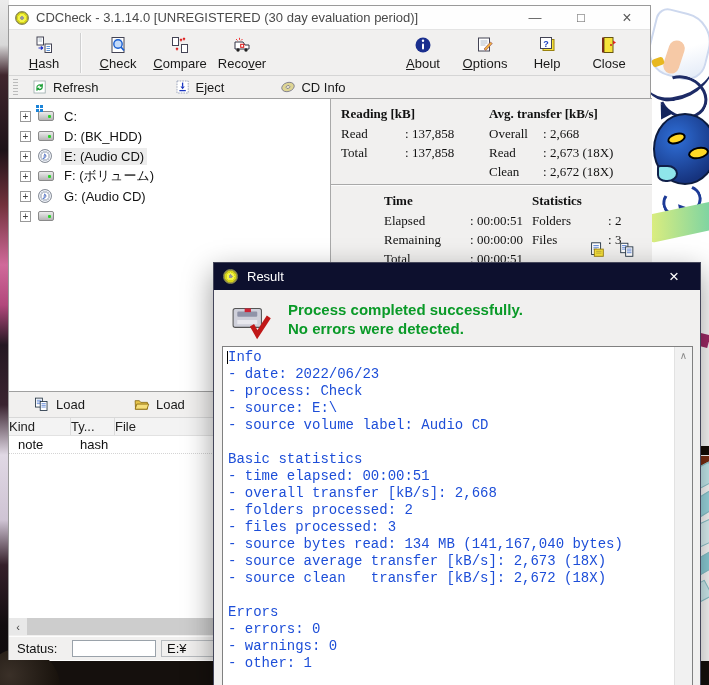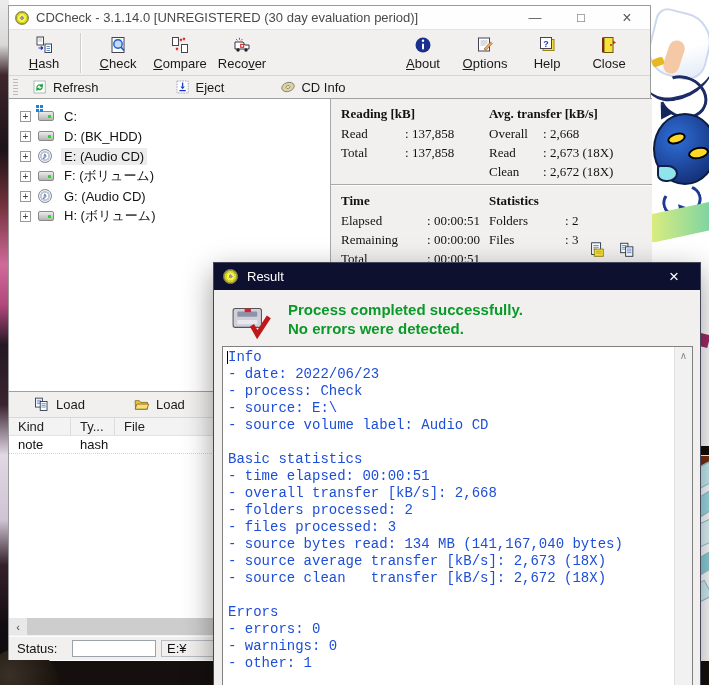--- a/index.html
+++ b/index.html
@@ -107,21 +107,21 @@
   .w64{width:64px;} .w54{width:54px;} .w86{width:86px;} .w76{width:76px;}
   .stats-icons{position:absolute;display:flex;gap:12px;}
   .stats-icons svg{width:18px;height:18px;}
   
   .hp-toolbar{position:absolute;left:0;top:385px;width:100%;height:27px;background:#f1f0ef;
     border-top:1px solid #a0a0a0;border-bottom:1px solid #d8d8d8;display:flex;align-items:center;box-sizing:border-box;}
   .hp-btn{display:flex;align-items:center;padding:0 10px;height:24px;color:#1a1a1a;}
   .hp-btn svg{width:17px;height:17px;margin-right:6px;}
   .thead{position:absolute;left:0;top:412px;width:100%;height:18px;background:#f3f3f3;display:flex;
     border-bottom:1px solid #e2e2e2;color:#222;box-sizing:border-box;}
-  .th{display:flex;align-items:center;padding-left:9px;border-right:1px solid #dcdcdc;box-sizing:border-box;}
+  .th{display:flex;align-items:center;border-right:1px solid #dcdcdc;box-sizing:border-box;}
   .th-kind{width:62px;} .th-ty{width:44px;} .th-file{flex:1;border-right:none;}
   .tbody{position:absolute;left:0;top:430px;width:100%;height:182px;background:#fff;}
   .trow{display:flex;height:17px;border-bottom:1px dotted #d4d4d4;}
   .td{display:flex;align-items:center;padding-left:9px;box-sizing:border-box;}
   
   .hscroll{position:absolute;left:0;top:612px;width:100%;height:17px;background:#cdcdcd;display:flex;}
   .harrow{width:18px;height:100%;background:#e8e8e8;display:flex;align-items:center;justify-content:center;
     color:#444;font-size:11px;}
   .statusbar{position:absolute;left:0;top:630px;width:100%;height:24px;background:#f1f0ef;
     border-top:1px solid #fdfdfd;display:flex;align-items:center;padding-left:8px;box-sizing:border-box;}
@@ -367,21 +367,20 @@
           </span>
         <span class="lbl">G: (Audio CD)</span>
       </div>
       <div class="titem">
         <span class="plus">+</span>
         <span class="tico">
             <span class="drv">
               <span class="dot"></span>
             </span>
           </span>
-        <span class="lbl">H: (ボリューム)</span>
       </div>
     </div>
 
     <div class="stats">
       <div class="sec" style="top:0;height:85px;">
         <div class="scol" style="left:10px;">
           <div class="shead">Reading [kB]</div>
           <div class="srow">
               <span class="slbl w64">Read</span>
               <span class="sval">137,858</span>
@@ -401,21 +400,21 @@
               <span class="slbl w54">Read</span>
               <span class="sval">2,673 (18X)</span>
             </div>
           <div class="srow">
               <span class="slbl w54">Clean</span>
               <span class="sval">2,672 (18X)</span>
             </div>
         </div>
       </div>
       <div class="etch" style="top:85px;"></div>
-      <div class="sec" style="top:87px;height:78px;">
+      <div class="sec" style="top:87px;height:78px;margin-left:43px;">
         <div class="scol" style="left:10px;">
           <div class="shead">Time</div>
           <div class="srow">
               <span class="slbl w86">Elapsed</span>
               <span class="sval">00:00:51</span>
             </div>
           <div class="srow">
               <span class="slbl w86">Remaining</span>
               <span class="sval">00:00:00</span>
             </div>

